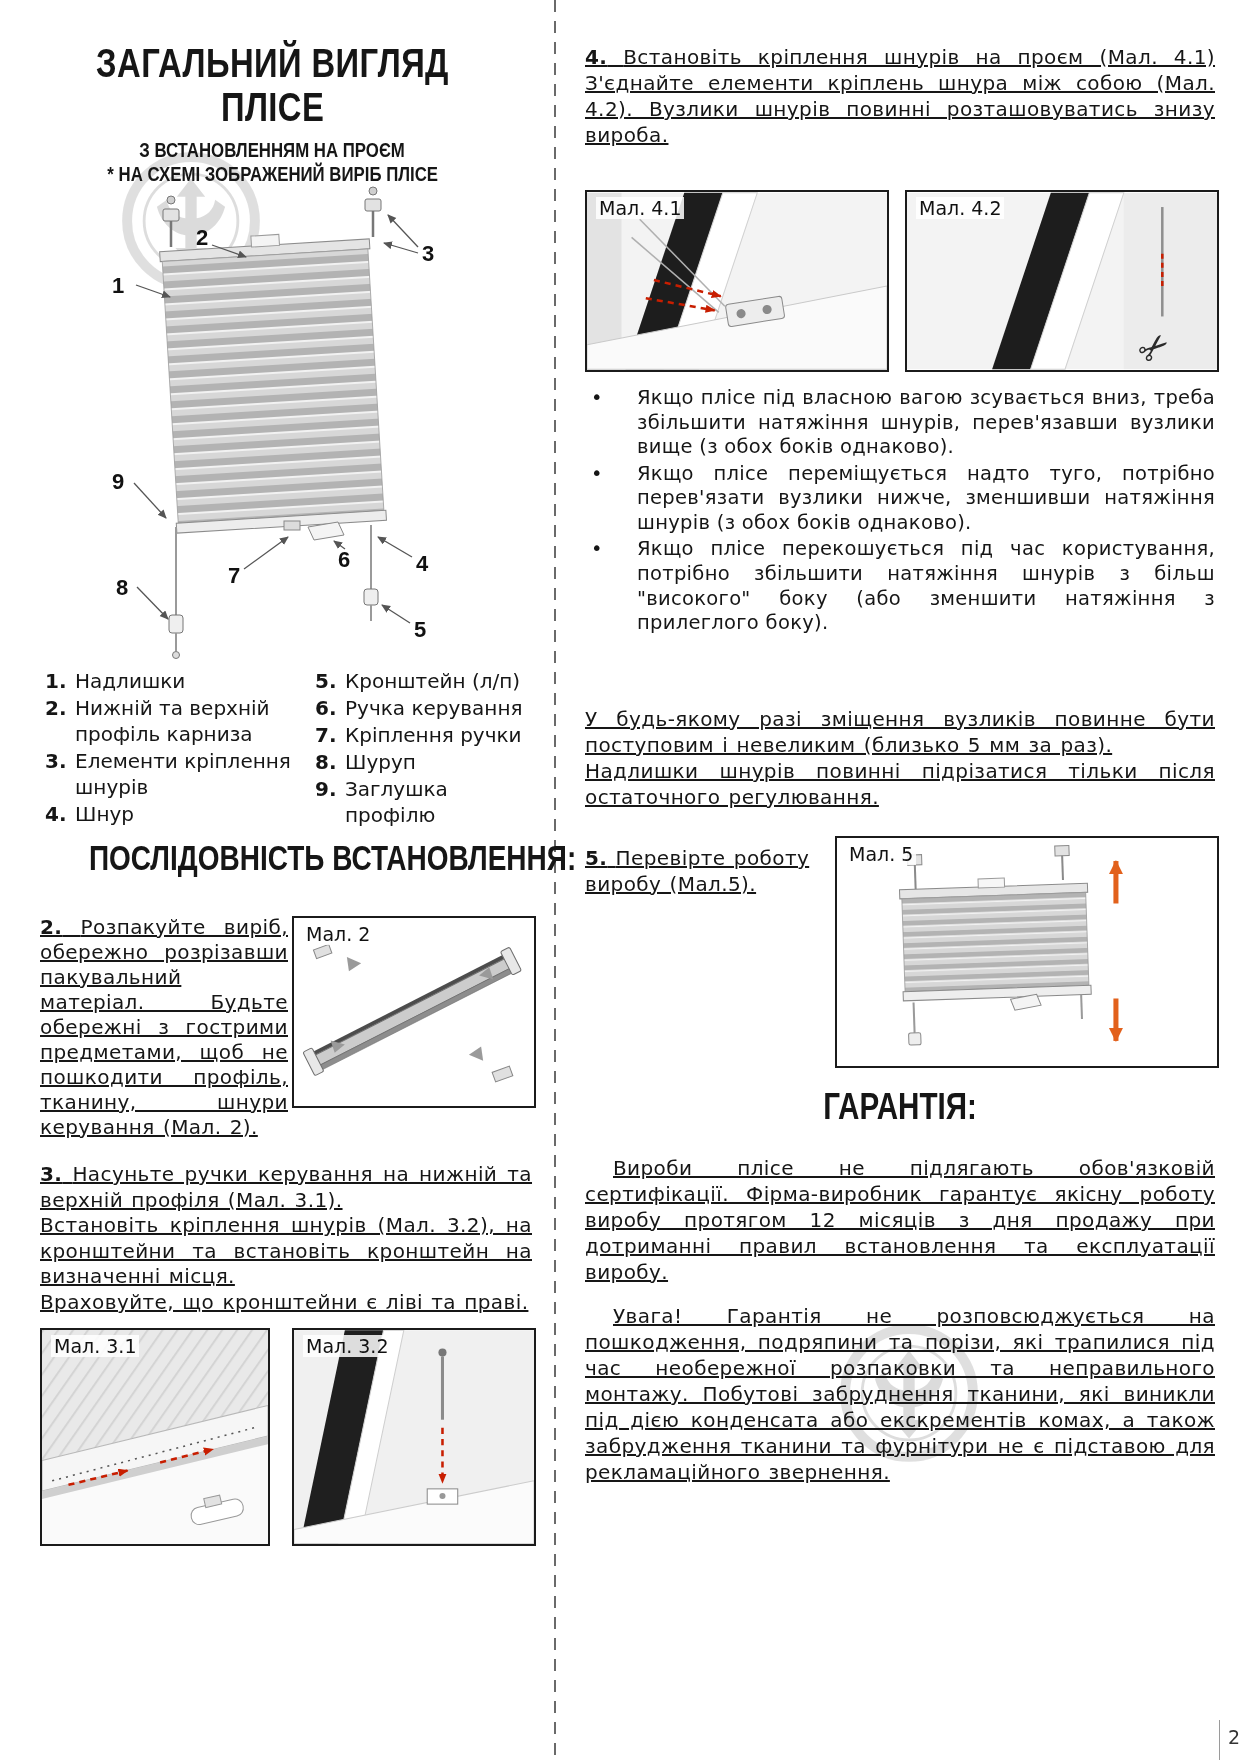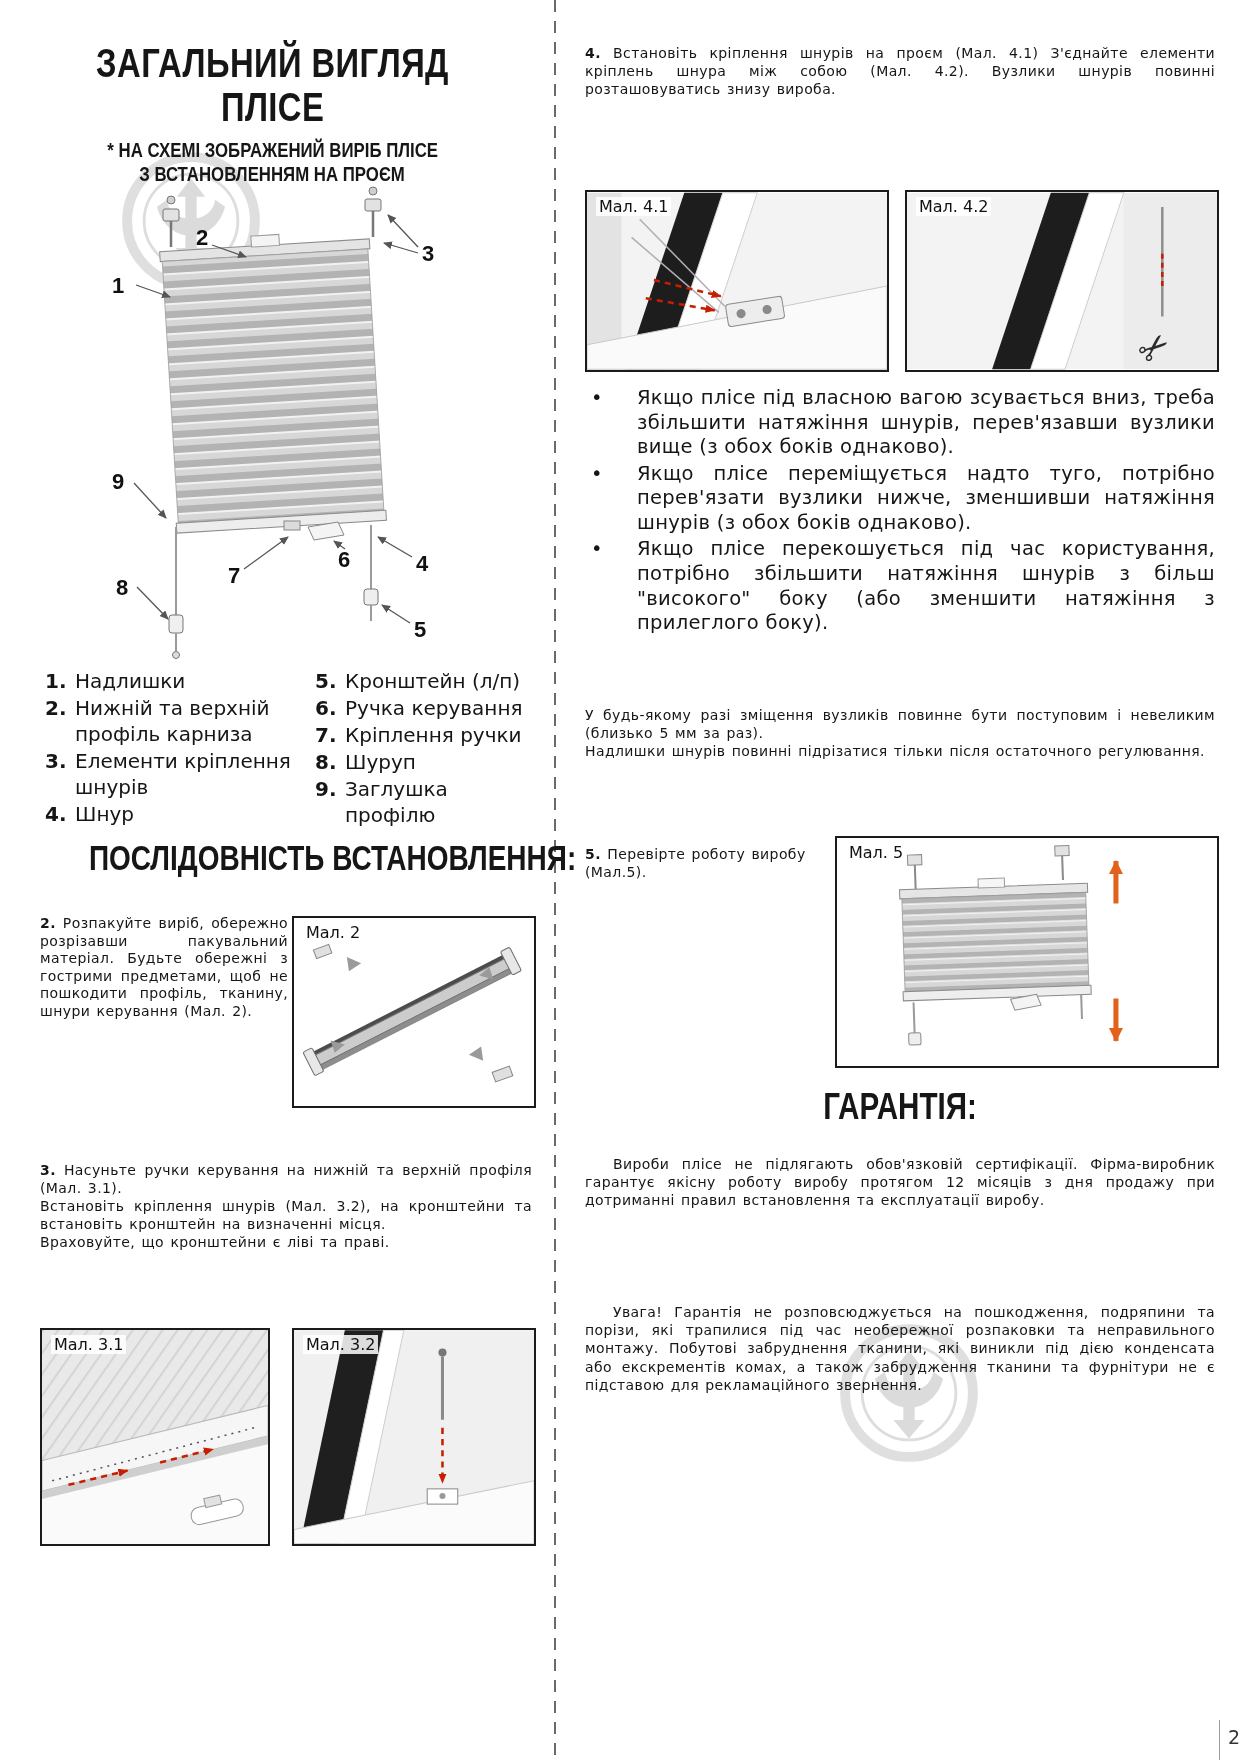--- a/index.html
+++ b/index.html
@@ -10,31 +10,31 @@
 
   
   .cond { display:inline-block; transform:scaleX(0.8); transform-origin:50% 50%;
           font-family:"Liberation Sans", sans-serif; font-weight:700; white-space:nowrap; }
   .t1 { font-size:41px; line-height:1.07; letter-spacing:0.5px; }
   .t2 { font-size:21px;  line-height:1.12; }
   .t3 { font-size:35px; }
   .t4 { font-size:37px; }
   .center { text-align:center; }
 
-  .body { font-size:14px; line-height:1.3; text-align:justify;
-          letter-spacing:0.4px; word-spacing:1.5px; }
+  .body { font-size:20px; line-height:1.3; text-align:justify;
+          letter-spacing:0.4px; word-spacing:1.5px;text-decoration:underline; }
   .bnum { font-weight:700; }
   p { margin:0; }
 
   .divider { position:absolute; left:554px; top:0; width:2px; height:1760px;
              background:repeating-linear-gradient(to bottom,#6a6a6a 0 12px,transparent 12px 21px); }
 
   .figbox { position:absolute; border:2px solid #1b1b1b; background:#fff; }
   .figbox svg { display:block; width:100%; height:100%; }
-  .figlabel { position:absolute; top:5px; left:9px; font-size:16px; color:#111;
+  .figlabel { position:absolute; top:5px; left:9px; font-size:19px; color:#111;
               background:rgba(255,255,255,.85); padding:0 3px; z-index:2; }
 
   .legend { display:flex; gap:12px; font-size:20px; line-height:1.3; }
   .legend-col { display:flex; flex-direction:column; }
   .legend-item { display:flex; margin-bottom:1px; }
   .legend-item .num { font-weight:700; flex:0 0 30px; }
   .legend-item .lab { flex:1; }
 
   .bullet-row { display:flex; margin-bottom:2px; font-size:19.5px; line-height:1.26;
                 letter-spacing:0.3px; }
@@ -90,22 +90,22 @@
       <path d="M50 20 L60 33 L54 33 L54 48 C61 47 66 42 67 35 L74 40 C71 52 62 59 54 60 L54 69 L61 69 L50 82 L39 69 L46 69 L46 60 C38 59 29 52 26 40 L33 35 C34 42 39 47 46 48 L46 33 L40 33 Z" fill="#c9c9c9"></path>
     </svg>
   </div>
 
   <div class="abs center zi1" style="left:40px; top:42px; width:465px;">
     <div><span class="cond t1">ЗАГАЛЬНИЙ ВИГЛЯД</span></div>
     <div><span class="cond t1">ПЛІСЕ</span></div>
   </div>
 
   <div class="abs center zi1" style="left:40px; top:138px; width:465px;">
+    <div><span class="cond t2">З ВСТАНОВЛЕННЯМ НА ПРОЄМ</span></div>
     <div><span class="cond t2">* НА СХЕМІ ЗОБРАЖЕНИЙ ВИРІБ ПЛІСЕ</span></div>
-    <div><span class="cond t2">З ВСТАНОВЛЕННЯМ НА ПРОЄМ</span></div>
   </div>
 
   <svg class="abs zi1" style="left:40px; top:185px;" width="490" height="485" viewBox="0 0 490 485">
     <g transform="rotate(-3.5 233 200)">
       <rect x="128" y="60" width="210" height="10" fill="#e4e4e4" stroke="#8c8c8c"></rect>
       <rect x="220" y="50" width="28" height="11" fill="#f4f4f4" stroke="#9a9a9a"></rect>
       <rect x="130" y="70" width="206" height="262" fill="url(#pleats)" stroke="#9c9c9c" stroke-width="0.8"></rect>
       <rect x="128" y="332" width="210" height="10" fill="#ededed" stroke="#8c8c8c"></rect>
     </g>
     <g stroke="#777" fill="#e2e2e2">

